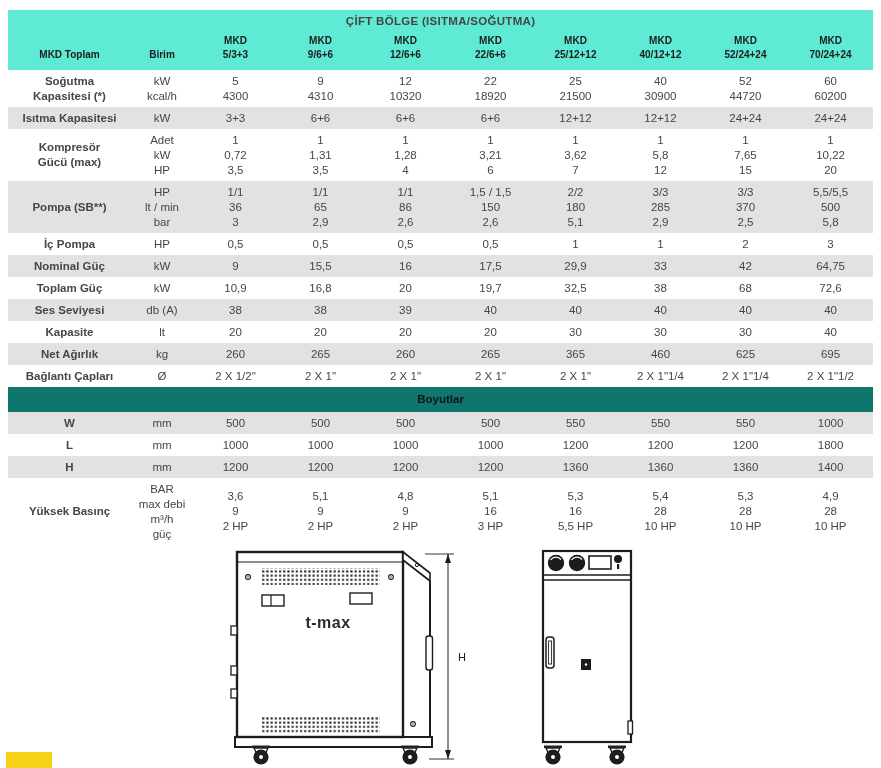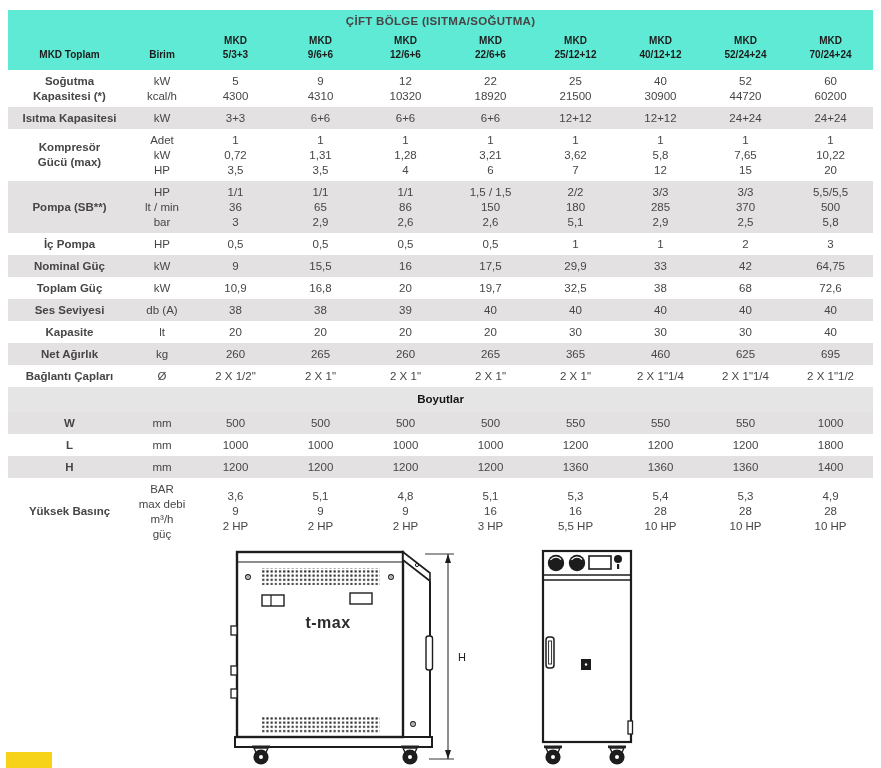--- a/index.html
+++ b/index.html
@@ -9,21 +9,21 @@
   table.spec{position:absolute;left:8px;top:10px;width:865px;
              border-collapse:collapse;table-layout:fixed;}
   table.spec td{font-size:11.5px;color:#474546;text-align:center;
                 vertical-align:middle;padding:3.5px 2px;line-height:15px;}
   tr.band td{background:#5eead4;}
   td.ttl{font-weight:bold;color:#141414;padding:6px 0 1px 0;font-size:11.5px;letter-spacing:.3px;}
   tr.head-row td{font-weight:bold;color:#1c1c1c;font-size:10px;line-height:13.5px;
                  vertical-align:bottom;padding:2px 2px 9px 2px;}
   td.lbl{text-align:left;font-weight:bold;color:#262525;padding-left:5px;font-size:11.8px;}
   tr.shaded td{background:#e3e1e1;}
-  tr.section-row td{font-weight:bold;color:#141414;padding:5px 0;background:#e5e5e5;}
+  tr.section-row td{font-weight:bold;color:#141414;padding:5px 0;background:#0f766e;}
   .yellow-mark{position:absolute;left:6px;top:752px;width:46px;height:16px;background:#f6d318;}
   .draw{position:absolute;}
 </style>
 </head>
 <body>
 
 <div class="page">
 
   <table class="spec">
     <colgroup>

